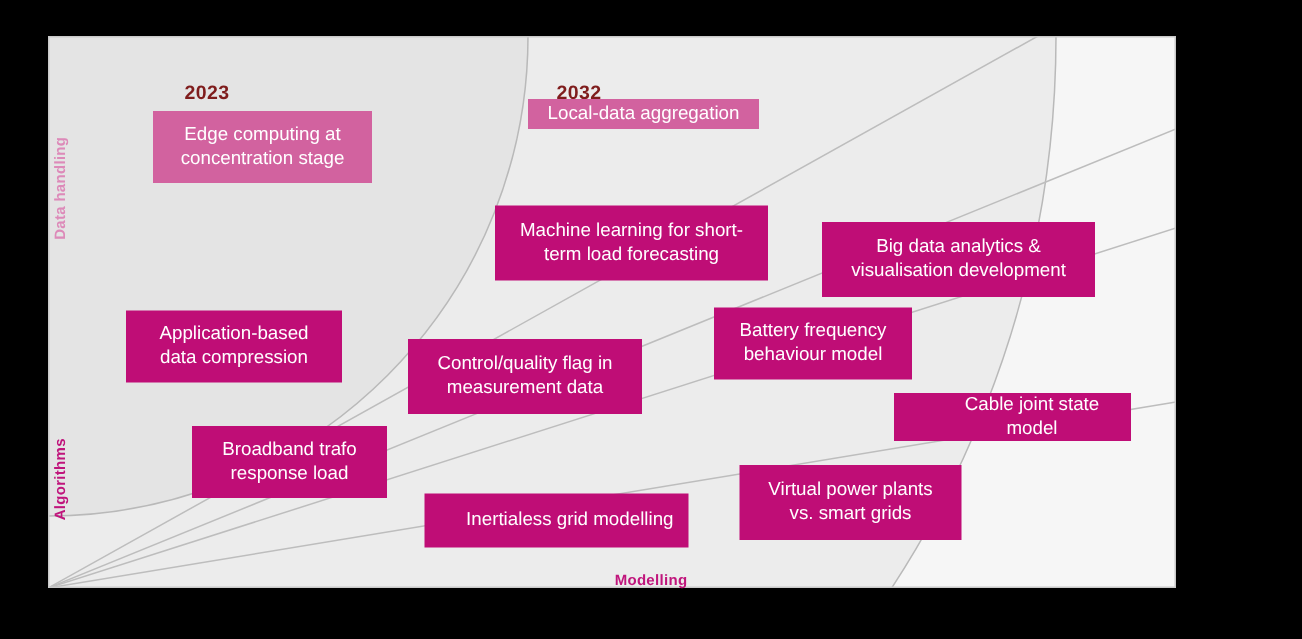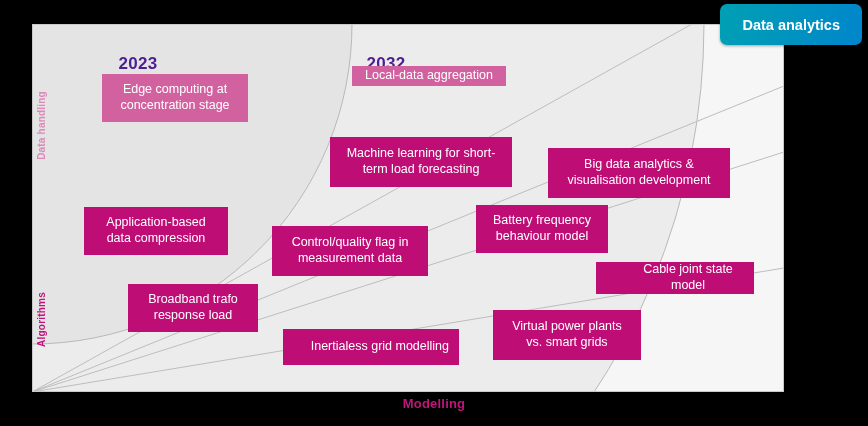--- a/index.html
+++ b/index.html
@@ -8,42 +8,42 @@
        font-family:"Liberation Sans","DejaVu Sans",sans-serif;}
 
   #stage{position:relative;width:868px;height:426px;background:#000;}
 
   
   #plot{position:absolute;left:32px;top:24px;width:752px;height:368px;
         overflow:hidden;background:#f4f4f4;}
   #plot svg{position:absolute;left:0;top:0;}
 
   
-  .year-label{position:absolute;top:30px;font-size:17px;font-weight:bold;
-              color:#4c1d95;letter-spacing:.3px;text-align:center;
+  .year-label{position:absolute;top:30px;font-size:13px;font-weight:bold;
+              color:#7f1d1d;letter-spacing:.3px;text-align:center;
               width:120px;z-index:6;}
 
   
   .box{position:absolute;z-index:8;color:#fff;font-size:12.5px;
        line-height:1.25;text-align:center;
        display:flex;align-items:center;justify-content:center;
        padding:7px 10px;box-sizing:border-box;}
   .box.light{background:#d2629f;}
   .box.dark{background:#bf0d76;}
 
   
   .vlabel{position:absolute;font-weight:bold;font-size:10px;
           letter-spacing:.2px;white-space:nowrap;
           transform-origin:50% 50%;z-index:9;}
   #vlabel-data{left:-31px;top:96px;width:80px;text-align:center;
                transform:rotate(-90deg);color:#dd8ab9;}
   #vlabel-algo{left:-36px;top:290px;width:90px;text-align:center;
                transform:rotate(-90deg);color:#c0157c;}
-  #hlabel-model{position:absolute;left:0;top:396px;width:868px;
-                text-align:center;font-weight:bold;font-size:13px;
+  #hlabel-model{position:absolute;left:0;top:382px;width:868px;
+                text-align:center;font-weight:bold;font-size:10px;
                 color:#c0157c;letter-spacing:.2px;z-index:9;}
 
   
   #badge{position:absolute;right:6px;top:4px;height:41px;
          padding:0 22px;border-radius:7px;
          background:linear-gradient(100deg,#00a0b4 0%,#0092c0 55%,#0086cc 100%);
          color:#fff;font-weight:bold;font-size:14.5px;
          display:flex;align-items:center;justify-content:center;z-index:20;
          box-shadow:0 1px 3px rgba(0,0,0,.35);}
 </style>
@@ -120,17 +120,14 @@
           <span>Inertialess grid modelling</span>
         </div>
       </div>
 
     <div class="vlabel" id="vlabel-data">Data handling</div>
     <div class="vlabel" id="vlabel-algo">Algorithms</div>
   </div>
 
   <div id="hlabel-model">Modelling</div>
 
-  <div id="badge">
-    <span>Data analytics</span>
-  </div>
 
 </div>
 
 </body></html>

